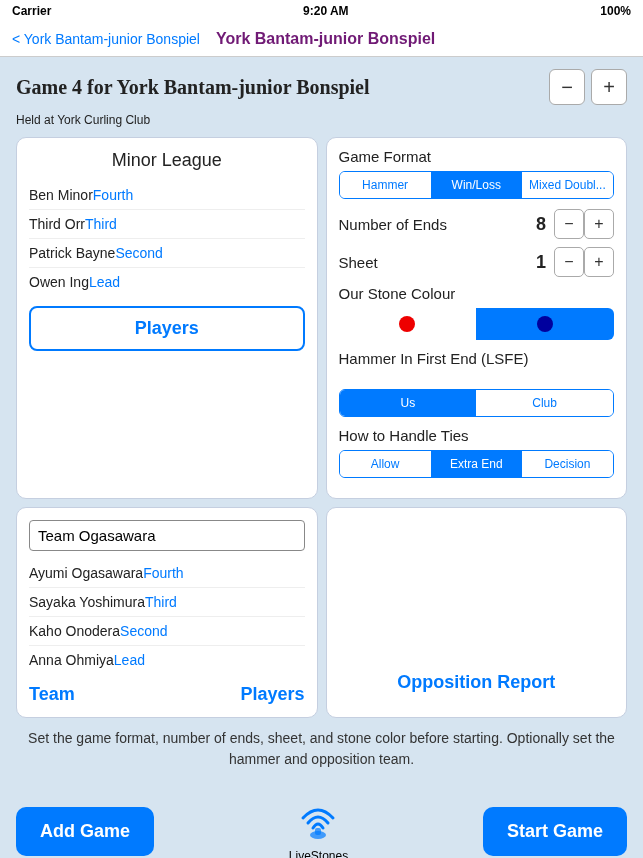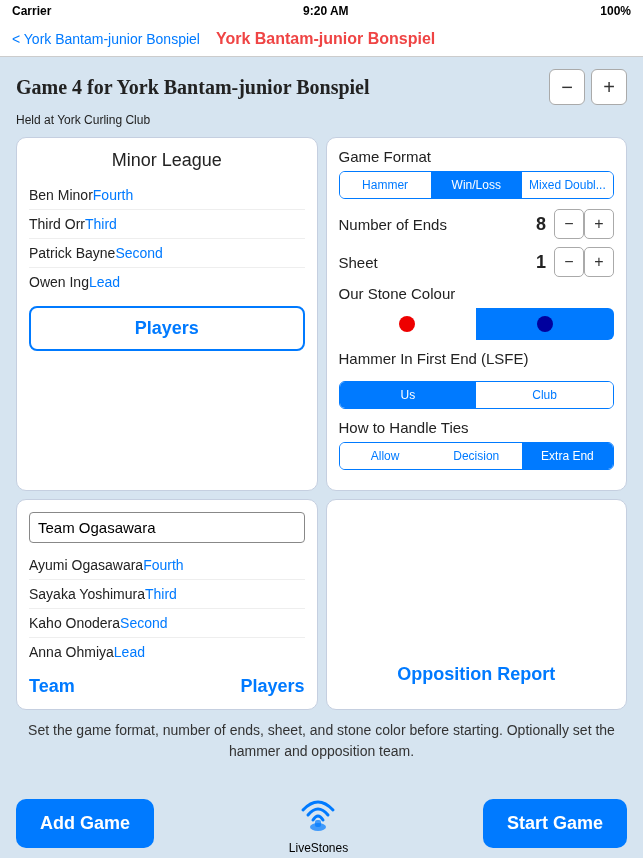--- a/index.html
+++ b/index.html
@@ -33,21 +33,21 @@
       color: #007aff;
       font-size: 14px;
       display: flex;
       align-items: center;
       gap: 2px;
       margin-right: 16px;
     }
     .nav-title {
       font-size: 16px;
       font-weight: 700;
-      color: #ef4444;
+      color: #701a75;
     }
     
     .page {
       padding: 12px 16px;
       background: #d6e4f0;
     }
     .page-title-row {
       display: flex;
       align-items: center;
       justify-content: space-between;
@@ -192,21 +192,21 @@
     }
     .stone-blue {
       flex: 1;
       background: #007aff;
       display: flex;
       align-items: center;
       justify-content: center;
     }
     .dot-red { width: 16px; height: 16px; border-radius: 50%; background: #e00; }
     .dot-blue { width: 16px; height: 16px; border-radius: 50%; background: #00009e; }
-    .hammer-label { font-size: 15px; color: #222; margin-bottom: 14px; }
+    .hammer-label { font-size: 15px; color: #222; margin-bottom: 22px; }
     .ties-label { font-size: 15px; color: #222; margin-bottom: 6px; margin-top: 8px; }
 
     
     .team-input {
       width: 100%;
       border: 1.5px solid #888;
       border-radius: 4px;
       padding: 6px 8px;
       font-size: 15px;
       margin-bottom: 8px;
@@ -371,22 +371,22 @@
 
       <div class="hammer-label">Hammer In First End (LSFE)</div>
       <div class="tab-group">
         <div class="tab-item active">Us</div>
         <div class="tab-item">Club</div>
       </div>
 
       <div class="ties-label">How to Handle Ties</div>
       <div class="tab-group">
         <div class="tab-item">Allow</div>
+        <div class="tab-item active">Extra End</div>
         <div class="tab-item">Decision</div>
-        <div class="tab-item active">Extra End</div>
       </div>
     </div>
 
   </div>
 
   <div class="main-grid">
 
     <div class="panel">
       <input class="team-input" type="text" placeholder="Team Ogasawara" value="Team Ogasawara" style="">
       <div>

